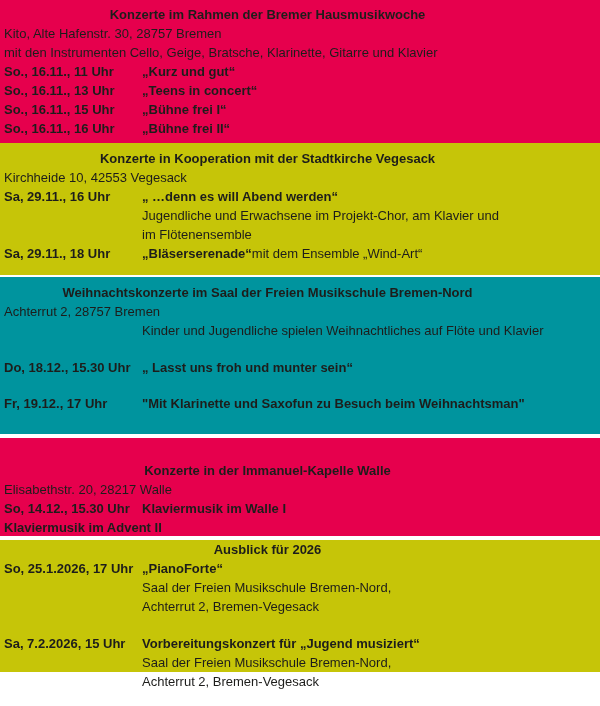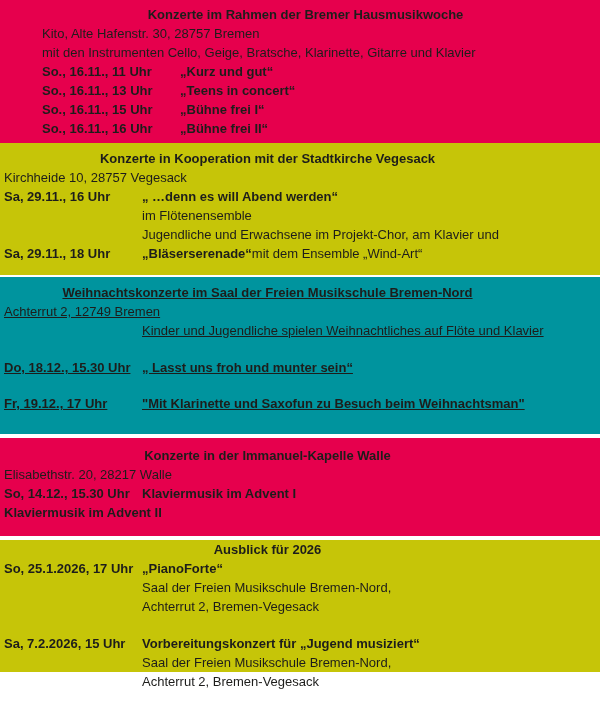--- a/index.html
+++ b/index.html
@@ -8,24 +8,24 @@
     background: #ffffff;
     font-family: "Liberation Sans", sans-serif;
     color: var(--text, #1d1d1b);
     -webkit-font-smoothing: antialiased;
   }
   .page { width: 600px; height: 706px; overflow: hidden; }
   .band { box-sizing: border-box; width: 600px; }
   .band.pink   { background: var(--pink); }
   .band.yellow { background: var(--yellow); }
   .band.teal   { background: var(--teal); }
-  .s1 { height: 143px; padding-top: 5px; padding-left: 38px; }
+  .s1 { height: 143px; padding-top: 5px; }
   .s2 { height: 132px; padding-top: 6px; }
-  .s3 { height: 157px; padding-top: 6px; text-decoration: underline; }
-  .s4 { height: 98px;  padding-top: 8px; }
+  .s3 { height: 157px; padding-top: 6px; }
+  .s4 { height: 98px;  padding-top: 23px; }
   .s5 { height: 132px; padding-top: 0; }
   .white-gap2 { height: 2px; background: #ffffff; }
   .white-gap4 { height: 4px; background: #ffffff; }
   .inner { padding-left: 4px; width: 527px; }
   .line { font-size: 13px; line-height: 19px; }
   .title  { font-weight: 700; text-align: center; }
   .center { text-align: left; }
   .row { display: flex; white-space: nowrap; align-items: center; }
   .when { flex: 0 0 138px; width: 138px; font-weight: 700; }
   .what { font-weight: 700; }
@@ -59,41 +59,41 @@
       <div class="line row">
         <span class="when">So., 16.11., 16 Uhr</span>
         <span class="what">„Bühne frei II“</span>
       </div>
     </div>
   </section>
 
   <section class="band yellow s2">
     <div class="inner">
       <div class="line title">Konzerte in Kooperation mit der Stadtkirche Vegesack</div>
-      <div class="line center">Kirchheide 10, 28757 Vegesack</div>
+      <div class="line center">Kirchheide 10, 42553 Vegesack</div>
       <div class="line row">
         <span class="when">Sa, 29.11., 16 Uhr</span>
         <span class="what">„ …denn es will Abend werden“</span>
       </div>
+      <div class="line detail">Jugendliche und Erwachsene im Projekt-Chor, am Klavier und</div>
       <div class="line detail">im Flötenensemble</div>
-      <div class="line detail">Jugendliche und Erwachsene im Projekt-Chor, am Klavier und</div>
       <div class="line row">
         <span class="when">Sa, 29.11., 18 Uhr</span>
         <span class="what">„Bläserserenade“</span>
           <span class="suffix"> mit dem Ensemble „Wind-Art“</span>
       </div>
     </div>
   </section>
 
   <div class="white-gap2"></div>
 
   <section class="band teal s3">
     <div class="inner">
       <div class="line title">Weihnachtskonzerte im Saal der Freien Musikschule Bremen-Nord</div>
-      <div class="line center">Achterrut 2, 12749 Bremen</div>
+      <div class="line center">Achterrut 2, 28757 Bremen</div>
       <div class="line detail">Kinder und Jugendliche spielen Weihnachtliches auf Flöte und Klavier</div>
       <div class="gap18"></div>
       <div class="line row">
         <span class="when">Do, 18.12., 15.30 Uhr</span>
         <span class="what">„ Lasst uns froh und munter sein“</span>
       </div>
       <div class="gap17"></div>
       <div class="line row">
         <span class="when">Fr, 19.12., 17 Uhr</span>
         <span class="what">"Mit Klarinette und Saxofun zu Besuch beim Weihnachtsman"</span>
@@ -102,21 +102,21 @@
   </section>
 
   <div class="white-gap4"></div>
 
   <section class="band pink s4">
     <div class="inner">
       <div class="line title">Konzerte in der Immanuel-Kapelle Walle</div>
       <div class="line center">Elisabethstr. 20, 28217 Walle</div>
       <div class="line row">
         <span class="when">So, 14.12., 15.30 Uhr</span>
-        <span class="what">Klaviermusik im Advent I</span>
+        <span class="what">Klaviermusik im Walle I</span>
       </div>
       <div class="line row">
         <span class="what">Klaviermusik im Advent II</span>
       </div>
     </div>
   </section>
 
   <div class="white-gap4"></div>
 
   <section class="band yellow s5">

